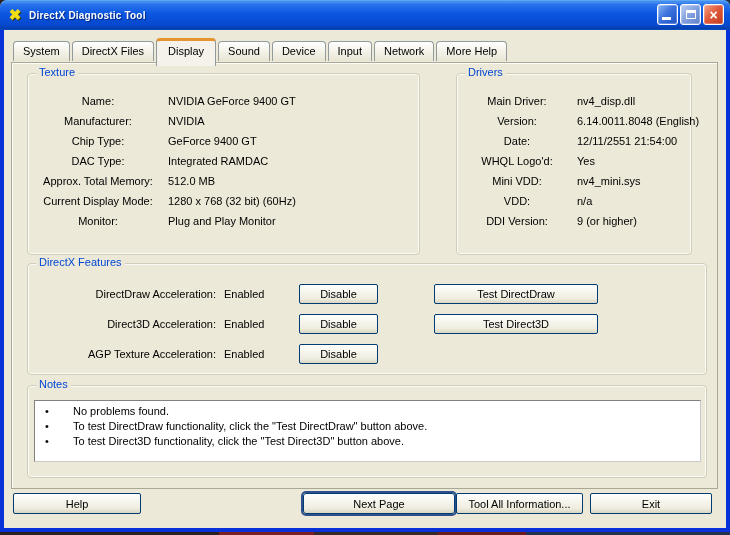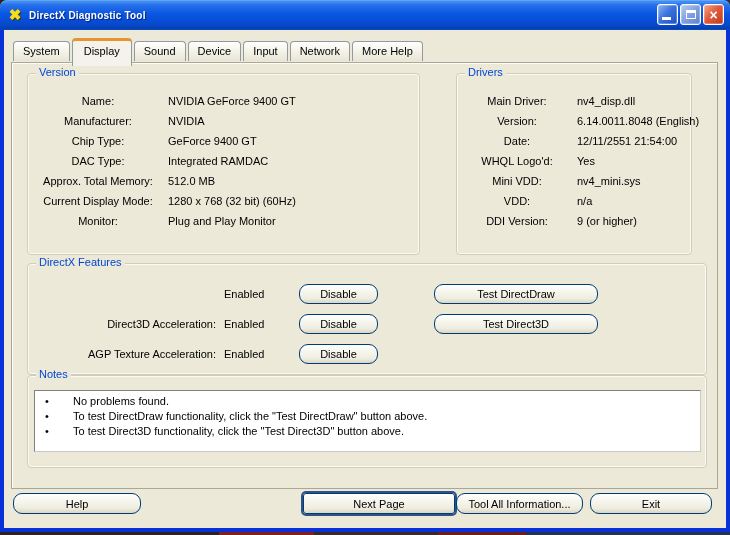--- a/index.html
+++ b/index.html
@@ -61,34 +61,34 @@
     border:1px solid #aaa795; background:#ECE9D8; z-index:2;
     box-shadow:inset 1px 1px 0 #fdfcf8;
   }
 
   
   .groupbox { position:absolute; border:1px solid #D0CDBA; border-radius:4px; box-shadow:inset 0 0 0 1px #FBFAF4; }
   .gb-caption { position:absolute; top:-8px; left:8px; background:#ECE9D8; padding:0 3px; color:#0046D5; }
   .gb-device   { left:15px;  top:10px;  width:393px; height:182px; }
   .gb-drivers  { left:444px; top:10px;  width:236px; height:182px; }
   .gb-features { left:15px;  top:200px; width:680px; height:112px; }
-  .gb-notes    { left:15px;  top:312px; width:680px; height:93px; }
+  .gb-notes    { left:15px;  top:322px; width:680px; height:93px; }
 
   .field { position:absolute; left:8px; right:4px; height:20px; line-height:20px; white-space:nowrap; }
   .flabel { display:inline-block; text-align:center; vertical-align:top; }
   .gb-device .flabel { width:124px; margin-right:8px; }
   .gb-drivers .flabel { width:104px; margin-right:8px; }
 
   
   .frow { position:absolute; left:0; width:100%; height:20px; line-height:20px; }
   .frow .flabel { position:absolute; left:8px; width:180px; text-align:right; }
   .frow .fstatus { position:absolute; left:196px; }
   .btn {
     font-family:"Liberation Sans", sans-serif; font-size:11px; color:#000;
-    border:1px solid #003C74; border-radius:9px;
+    border:1px solid #003C74; border-radius:2px;
     background:linear-gradient(180deg,#FFFFFF 0%,#F6F5EC 40%,#EFEDE0 75%,#D9D6C2 100%);
     cursor:default; text-align:center;
   }
   .btn-disable { position:absolute; left:271px; top:0; width:79px; height:20px; }
   .btn-test    { position:absolute; left:406px; top:0; width:164px; height:20px; }
 
   
   .notes-box {
     position:absolute; left:6px; top:14px; width:667px; height:62px;
     background:#fff; border:1px solid #808080; border-right-color:#c9c9c9; border-bottom-color:#c9c9c9;
@@ -125,32 +125,33 @@
       <div class="ctrl close">
           <span class="glyph-close">×</span>
         </div>
     </div>
   </div>
 
   <div class="window-body">
 
     <div class="tabstrip">
       <div class="tab">System</div>
+      <div class="tab">DirectX Files</div>
       <div class="tab active">Display</div>
       <div class="tab">Sound</div>
       <div class="tab">Device</div>
       <div class="tab">Input</div>
       <div class="tab">Network</div>
       <div class="tab">More Help</div>
     </div>
 
     <div class="tabpage">
 
       <div class="groupbox gb-device">
-        <span class="gb-caption">Version</span>
+        <span class="gb-caption">Texture</span>
         <div class="field" style="top:17px"><span class="flabel">Name:</span><span class="fvalue">NVIDIA GeForce 9400 GT</span></div>
         <div class="field" style="top:37px"><span class="flabel">Manufacturer:</span><span class="fvalue">NVIDIA</span></div>
         <div class="field" style="top:57px"><span class="flabel">Chip Type:</span><span class="fvalue">GeForce 9400 GT</span></div>
         <div class="field" style="top:77px"><span class="flabel">DAC Type:</span><span class="fvalue">Integrated RAMDAC</span></div>
         <div class="field" style="top:97px"><span class="flabel">Approx. Total Memory:</span><span class="fvalue">512.0 MB</span></div>
         <div class="field" style="top:117px"><span class="flabel">Current Display Mode:</span><span class="fvalue">1280 x 768 (32 bit) (60Hz)</span></div>
         <div class="field" style="top:137px"><span class="flabel">Monitor:</span><span class="fvalue">Plug and Play Monitor</span></div>
       </div>
 
       <div class="groupbox gb-drivers">
@@ -160,20 +161,21 @@
         <div class="field" style="top:57px"><span class="flabel">Date:</span><span class="fvalue">12/11/2551 21:54:00</span></div>
         <div class="field" style="top:77px"><span class="flabel">WHQL Logo'd:</span><span class="fvalue">Yes</span></div>
         <div class="field" style="top:97px"><span class="flabel">Mini VDD:</span><span class="fvalue">nv4_mini.sys</span></div>
         <div class="field" style="top:117px"><span class="flabel">VDD:</span><span class="fvalue">n/a</span></div>
         <div class="field" style="top:137px"><span class="flabel">DDI Version:</span><span class="fvalue">9 (or higher)</span></div>
       </div>
 
       <div class="groupbox gb-features">
         <span class="gb-caption">DirectX Features</span>
         <div class="frow" style="top:20px">
+          <span class="flabel">DirectDraw Acceleration:</span>
           <span class="fstatus">Enabled</span>
           <button class="btn btn-disable">Disable</button>
           <button class="btn btn-test">Test DirectDraw</button>
         </div>
         <div class="frow" style="top:50px">
           <span class="flabel">Direct3D Acceleration:</span>
           <span class="fstatus">Enabled</span>
           <button class="btn btn-disable">Disable</button>
           <button class="btn btn-test">Test Direct3D</button>
         </div>

